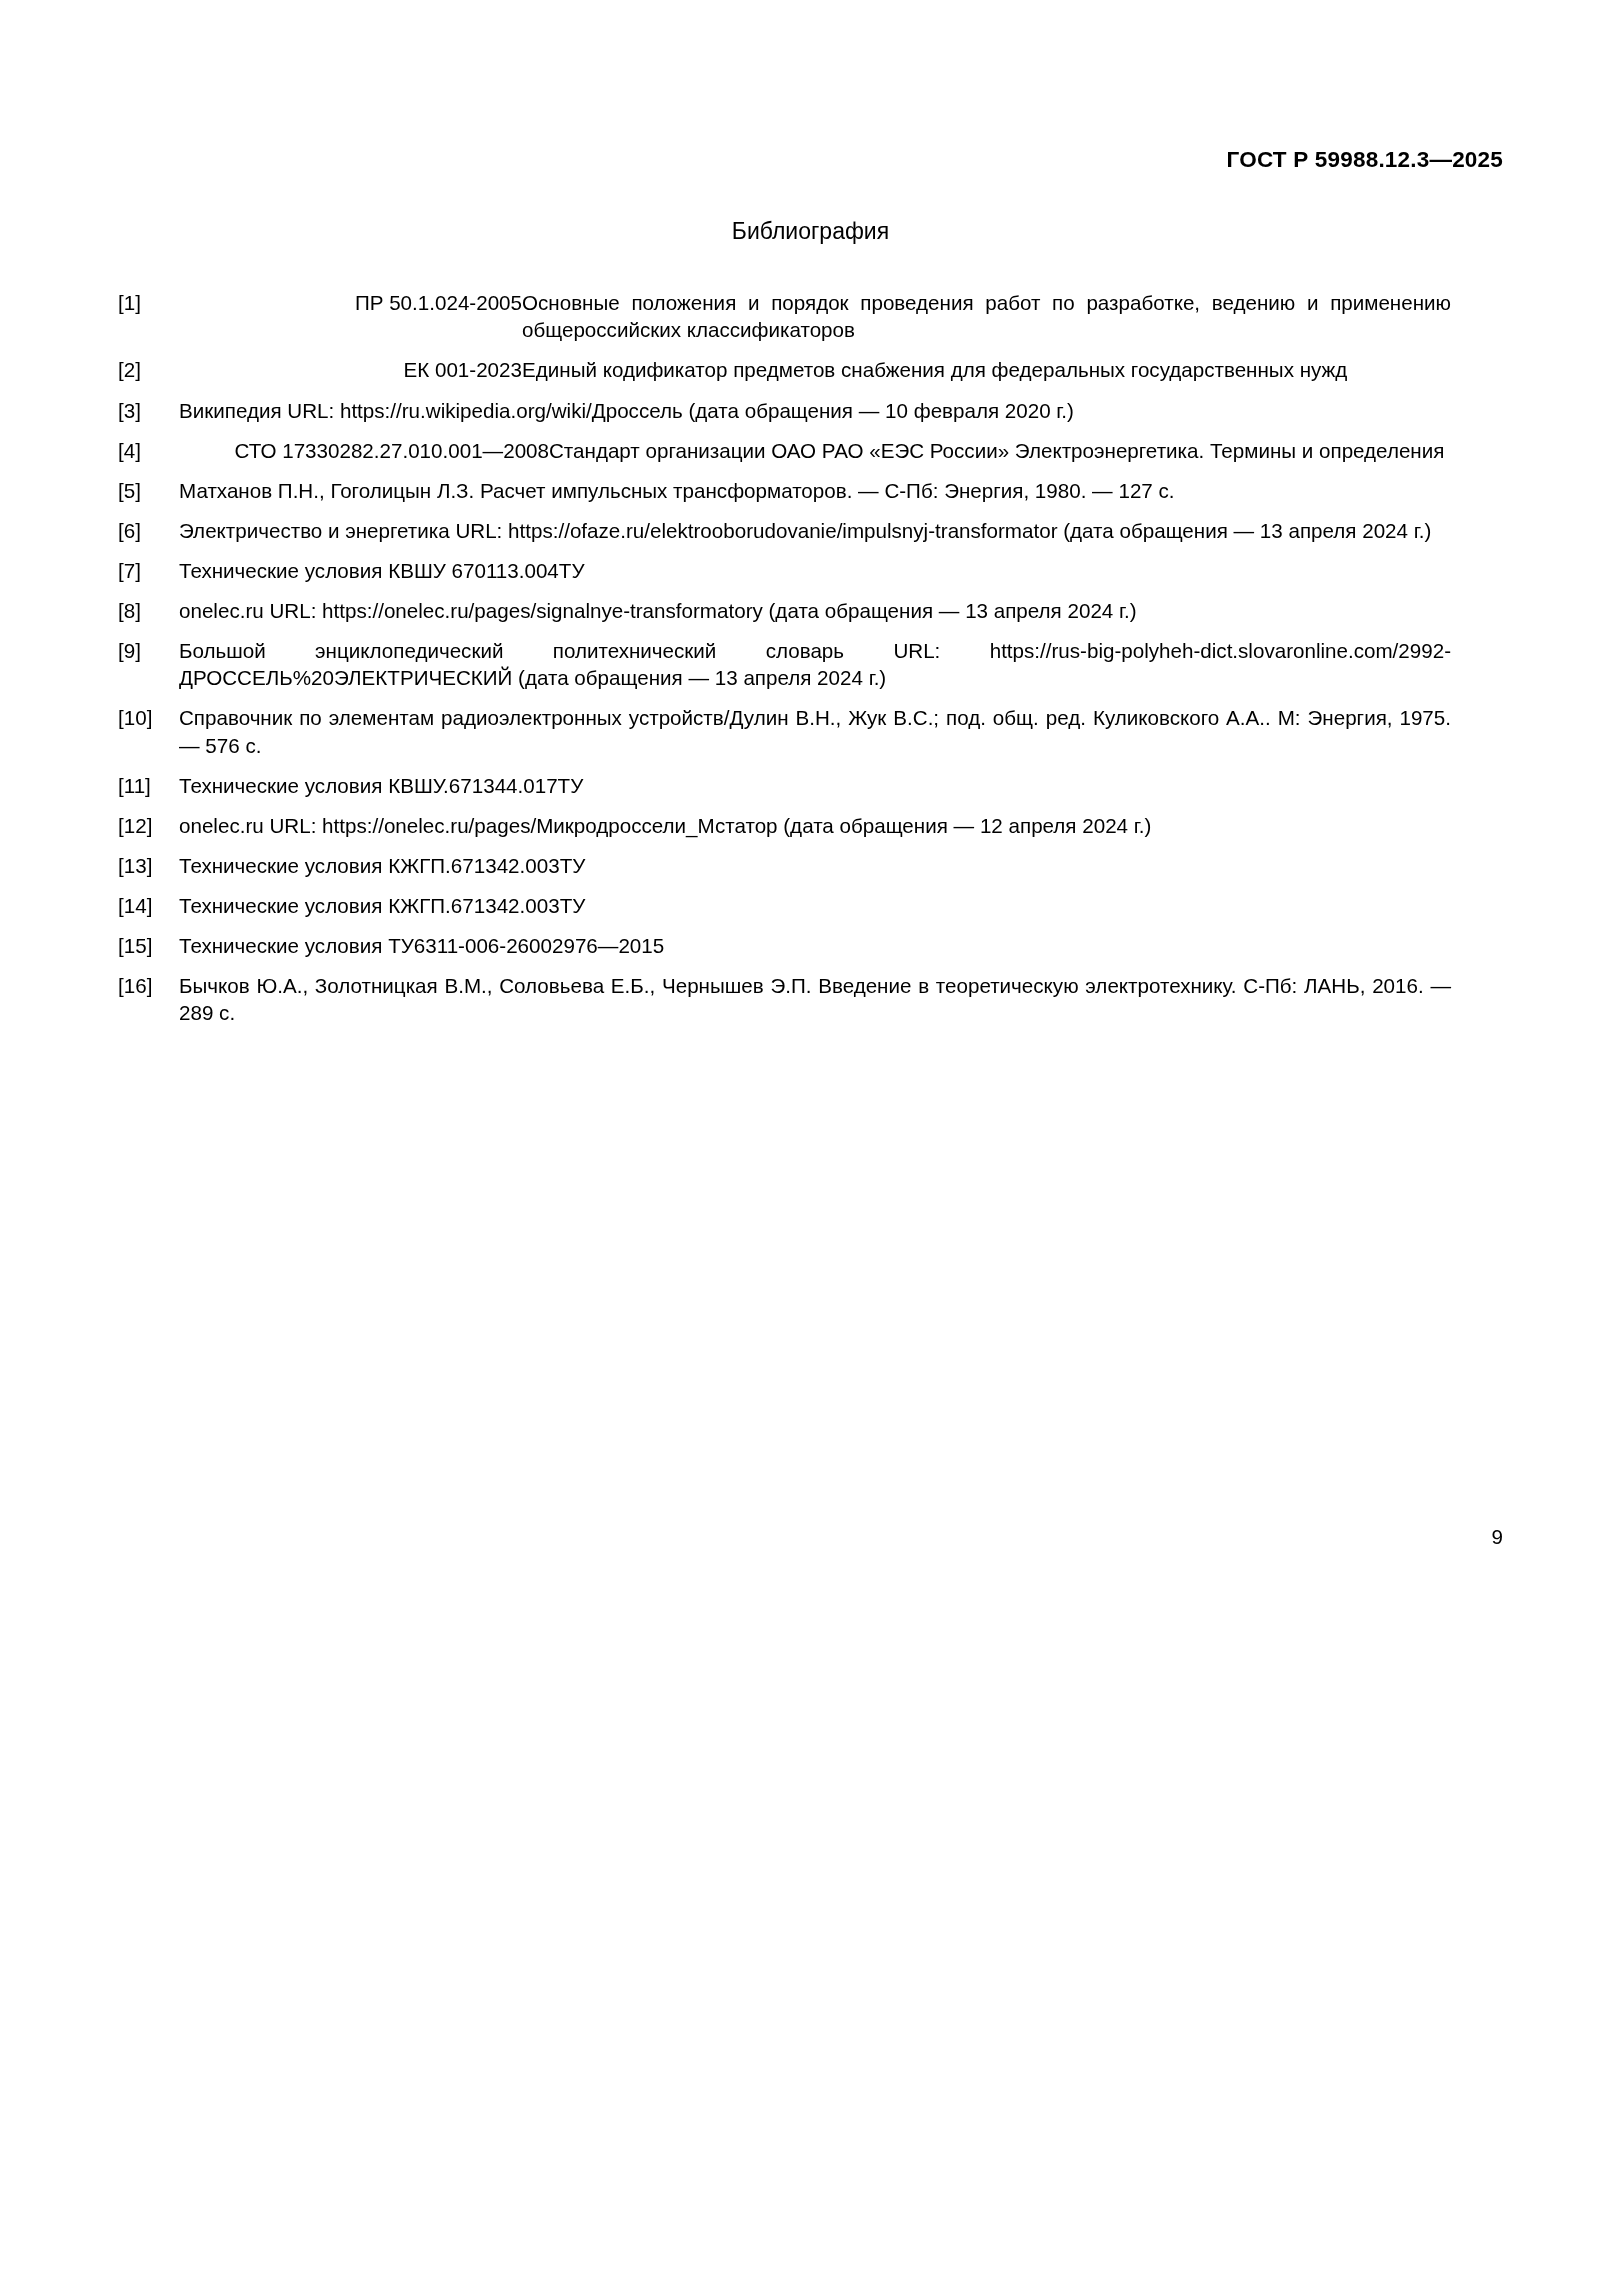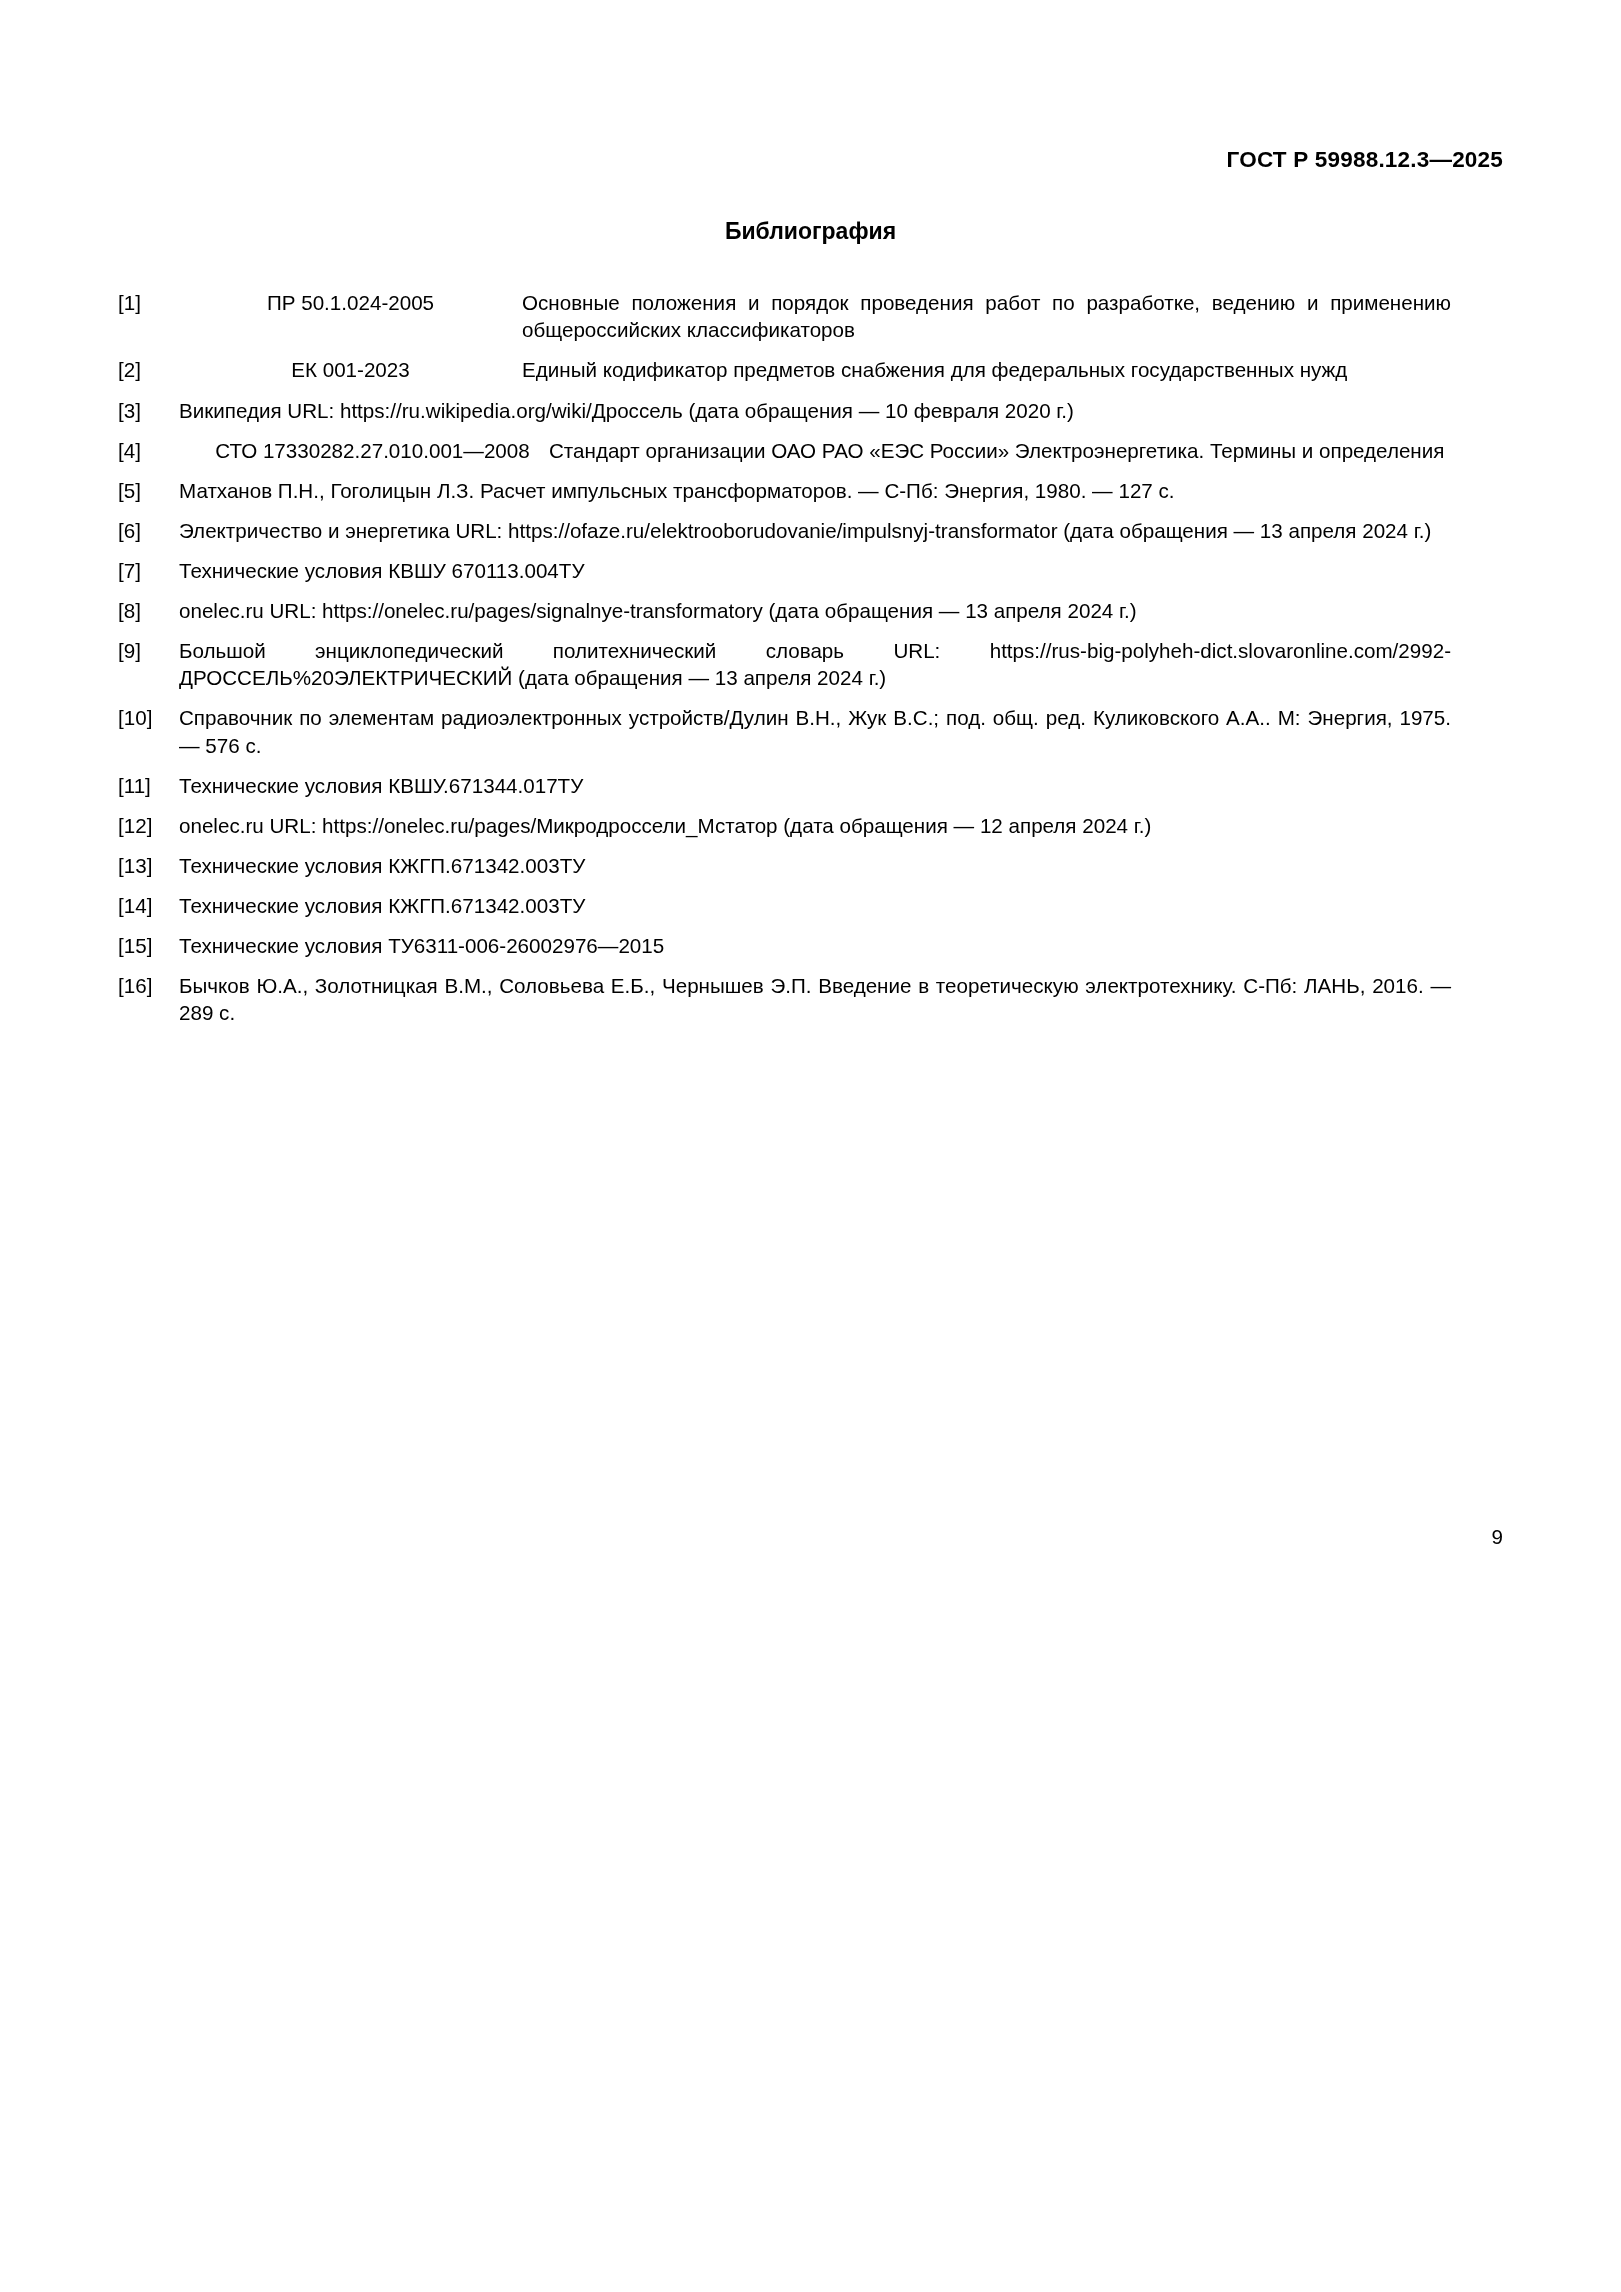--- a/index.html
+++ b/index.html
@@ -30,21 +30,21 @@
     font-weight: bold;
     letter-spacing: 0.2px;
   }
   .doc-title {
     position: absolute;
     top: 218px;
     left: 0;
     width: 1621px;
     text-align: center;
     font-size: 23px;
-    font-weight: bold;
+    font-weight: normal;
   }
   .biblio {
     position: absolute;
     top: 289px;
     left: 118px;
     width: 1333px;
   }
   .entry {
     display: flex;
     align-items: flex-start;
@@ -63,21 +63,21 @@
     text-justify: inter-word;
     hyphens: manual;
   }
   
   .entry.two-col .body {
     display: flex;
   }
   .entry.two-col .label {
     flex: 0 0 343px;
     width: 343px;
-    text-align: center;
+    text-align: right;
   }
   .entry.two-col .desc {
     flex: 1 1 auto;
     text-align: justify;
   }
   .entry.two-col.wide .label {
     flex: 0 0 353px;
     width: 353px;
     margin-left: 17px;
   }

